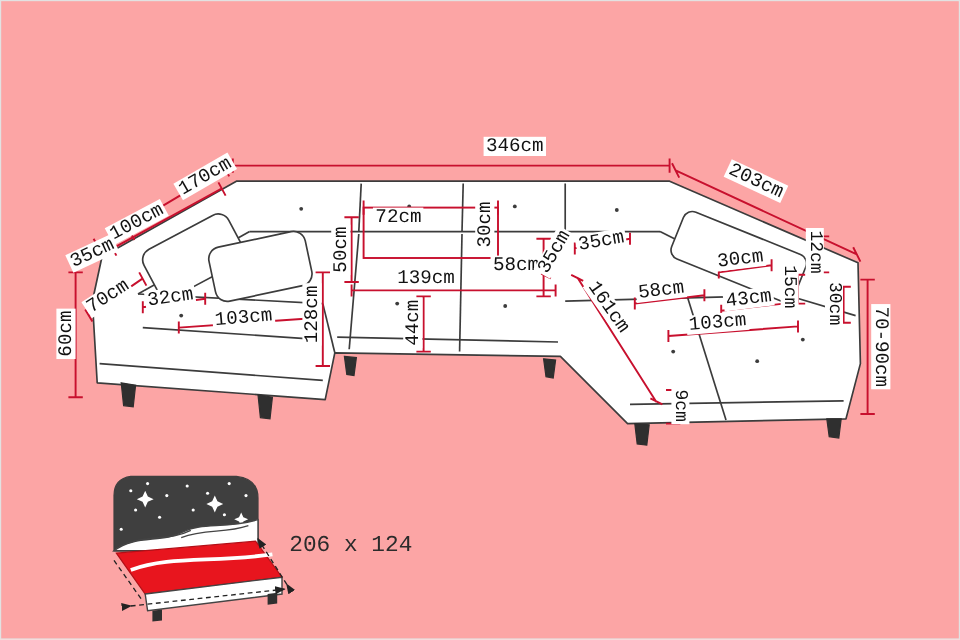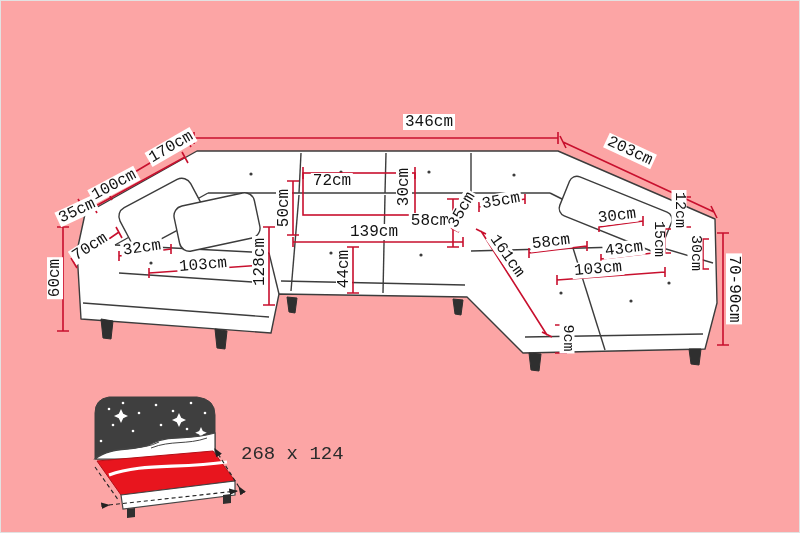--- a/index.html
+++ b/index.html
@@ -168,31 +168,31 @@
   <div class="dim" style="left:113px;top:184px;--r:-28deg">100cm</div>
   <div class="dim" style="left:76px;top:210px;--r:-25deg">35cm</div>
   <div class="dim" style="left:89px;top:246px;--r:-33deg">70cm</div>
   <div class="dim" style="left:54px;top:277px;--r:-90deg">60cm</div>
   <div class="dim" style="left:141px;top:247px;--r:-8deg">32cm</div>
   <div class="dim" style="left:202px;top:264px;--r:-5deg">103cm</div>
   <div class="dim" style="left:259px;top:261px;--r:-90deg">128cm</div>
   <div class="dim" style="left:283px;top:207px;--r:-90deg">50cm</div>
   <div class="dim" style="left:331px;top:180px;--r:0deg">72cm</div>
   <div class="dim" style="left:403px;top:186px;--r:-90deg">30cm</div>
-  <div class="dim" style="left:373px;top:231px;--r:0deg">139cm</div>
+  <div class="dim" style="left:354px;top:231px;--r:0deg">139cm</div>
   <div class="dim" style="left:429px;top:220px;--r:0deg">58cm</div>
   <div class="dim" style="left:343px;top:268px;--r:-90deg">44cm</div>
   <div class="dim" style="left:461px;top:209px;--r:-60deg">35cm</div>
   <div class="dim" style="left:500px;top:200px;--r:-10deg">35cm</div>
   <div class="dim" style="left:506px;top:255px;--r:55deg">161cm</div>
   <div class="dim" style="left:550px;top:241px;--r:-7deg">58cm</div>
   <div class="dim" style="left:623px;top:248px;--r:-7deg">43cm</div>
   <div class="dim" style="left:597px;top:268px;--r:-5deg">103cm</div>
   <div class="dim" style="left:616px;top:215px;--r:-7deg">30cm</div>
   <div class="dim small" style="left:678px;top:209px;--r:90deg">12cm</div>
   <div class="dim small" style="left:657px;top:238px;--r:90deg">15cm</div>
   <div class="dim small" style="left:694px;top:252px;--r:90deg">30cm</div>
   <div class="dim" style="left:733px;top:288px;--r:90deg">70-90cm</div>
   <div class="dim small" style="left:566px;top:337px;--r:90deg">9cm</div>
 
-  <div class="bed-size">268 x 124</div>
+  <div class="bed-size">206 x 124</div>
 
 </div>
 
 </body></html>

